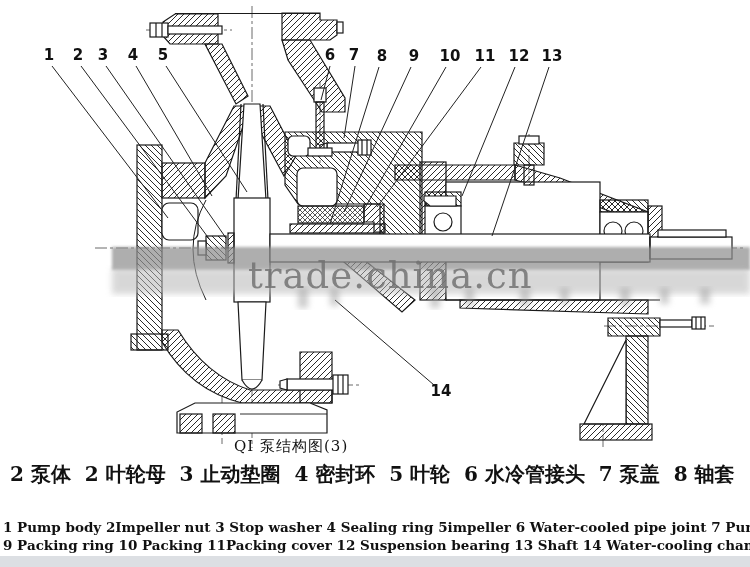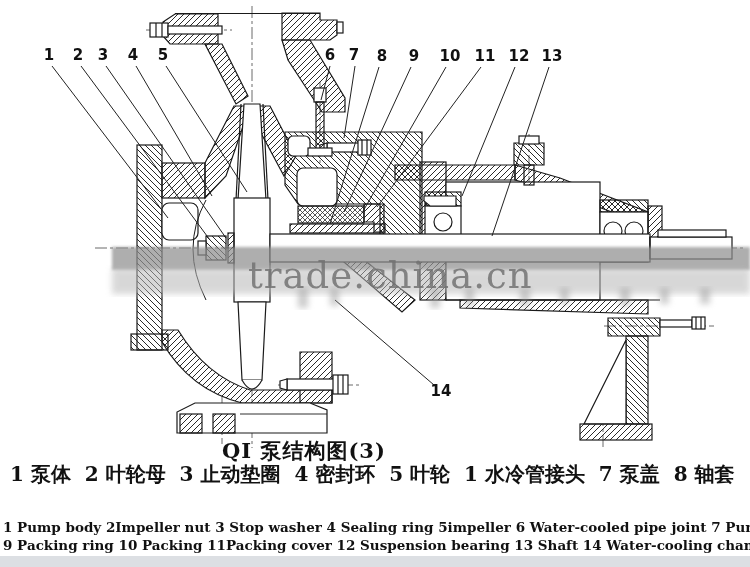--- a/index.html
+++ b/index.html
@@ -1,20 +1,20 @@
 <!DOCTYPE html>
 <html><head>
 <meta charset="utf-8">
 <style>
   html,body{margin:0;padding:0;}
   body{font-family:"DejaVu Serif", serif; background:#f5f5f5;}
   .stage{position:relative;width:750px;height:567px;background:#ffffff;overflow:hidden;}
   .stage svg{position:absolute;left:0;top:0;}
   .caption{position:absolute;color:#111;white-space:pre;}
-  .fig-title{left:222px;top:437px;font-size:21px;font-weight:700;letter-spacing:1px;}
+  .fig-title{left:234px;top:437px;font-size:15px;font-weight:400;letter-spacing:1px;}
   .cn1{left:10px;top:461px;font-size:20px;font-weight:600;}
   .cn2{left:6px;top:489px;font-size:20px;font-weight:600;}
   .en1{left:3px;top:519px;font-size:13.5px;font-weight:600;}
   .en2{left:3px;top:537px;font-size:13.5px;font-weight:600;}
   .bottom-strip{position:absolute;left:0;top:556px;width:750px;height:11px;background:#dcdfe3;}
   .wm-text{font-family:"DejaVu Serif", serif;}
 </style>
 </head>
 <body>
 
@@ -236,18 +236,18 @@
       <rect x="560" y="288" width="9" height="16"></rect>
       <rect x="620" y="288" width="10" height="18"></rect>
       <rect x="660" y="288" width="9" height="16"></rect>
       <rect x="700" y="288" width="10" height="16"></rect>
     </g>
     <text x="248" y="288" class="wm-text" font-size="37" letter-spacing="1" fill="#6f6f6f" opacity="0.82" filter="url(#blur05)">trade.china.cn</text>
   </g>
 </svg>
 
 <div class="caption fig-title">QI 泵结构图(3)</div>
-<div class="caption cn1">1 泵体  2 叶轮母  3 止动垫圈  4 密封环  5 叶轮  1 水冷管接头  7 泵盖  8 轴套</div>
+<div class="caption cn1">2 泵体  2 叶轮母  3 止动垫圈  4 密封环  5 叶轮  6 水冷管接头  7 泵盖  8 轴套</div>
 <div class="caption en1">1 Pump body 2Impeller nut 3 Stop washer 4 Sealing ring 5impeller 6 Water-cooled pipe joint 7 Pump cover 8Shaft sleeve</div>
 <div class="caption en2">9 Packing ring 10 Packing 11Packing cover 12 Suspension bearing 13 Shaft 14 Water-cooling chamber ring cover</div>
 <div class="bottom-strip"></div>
 
 </div>
 
 </body></html>

